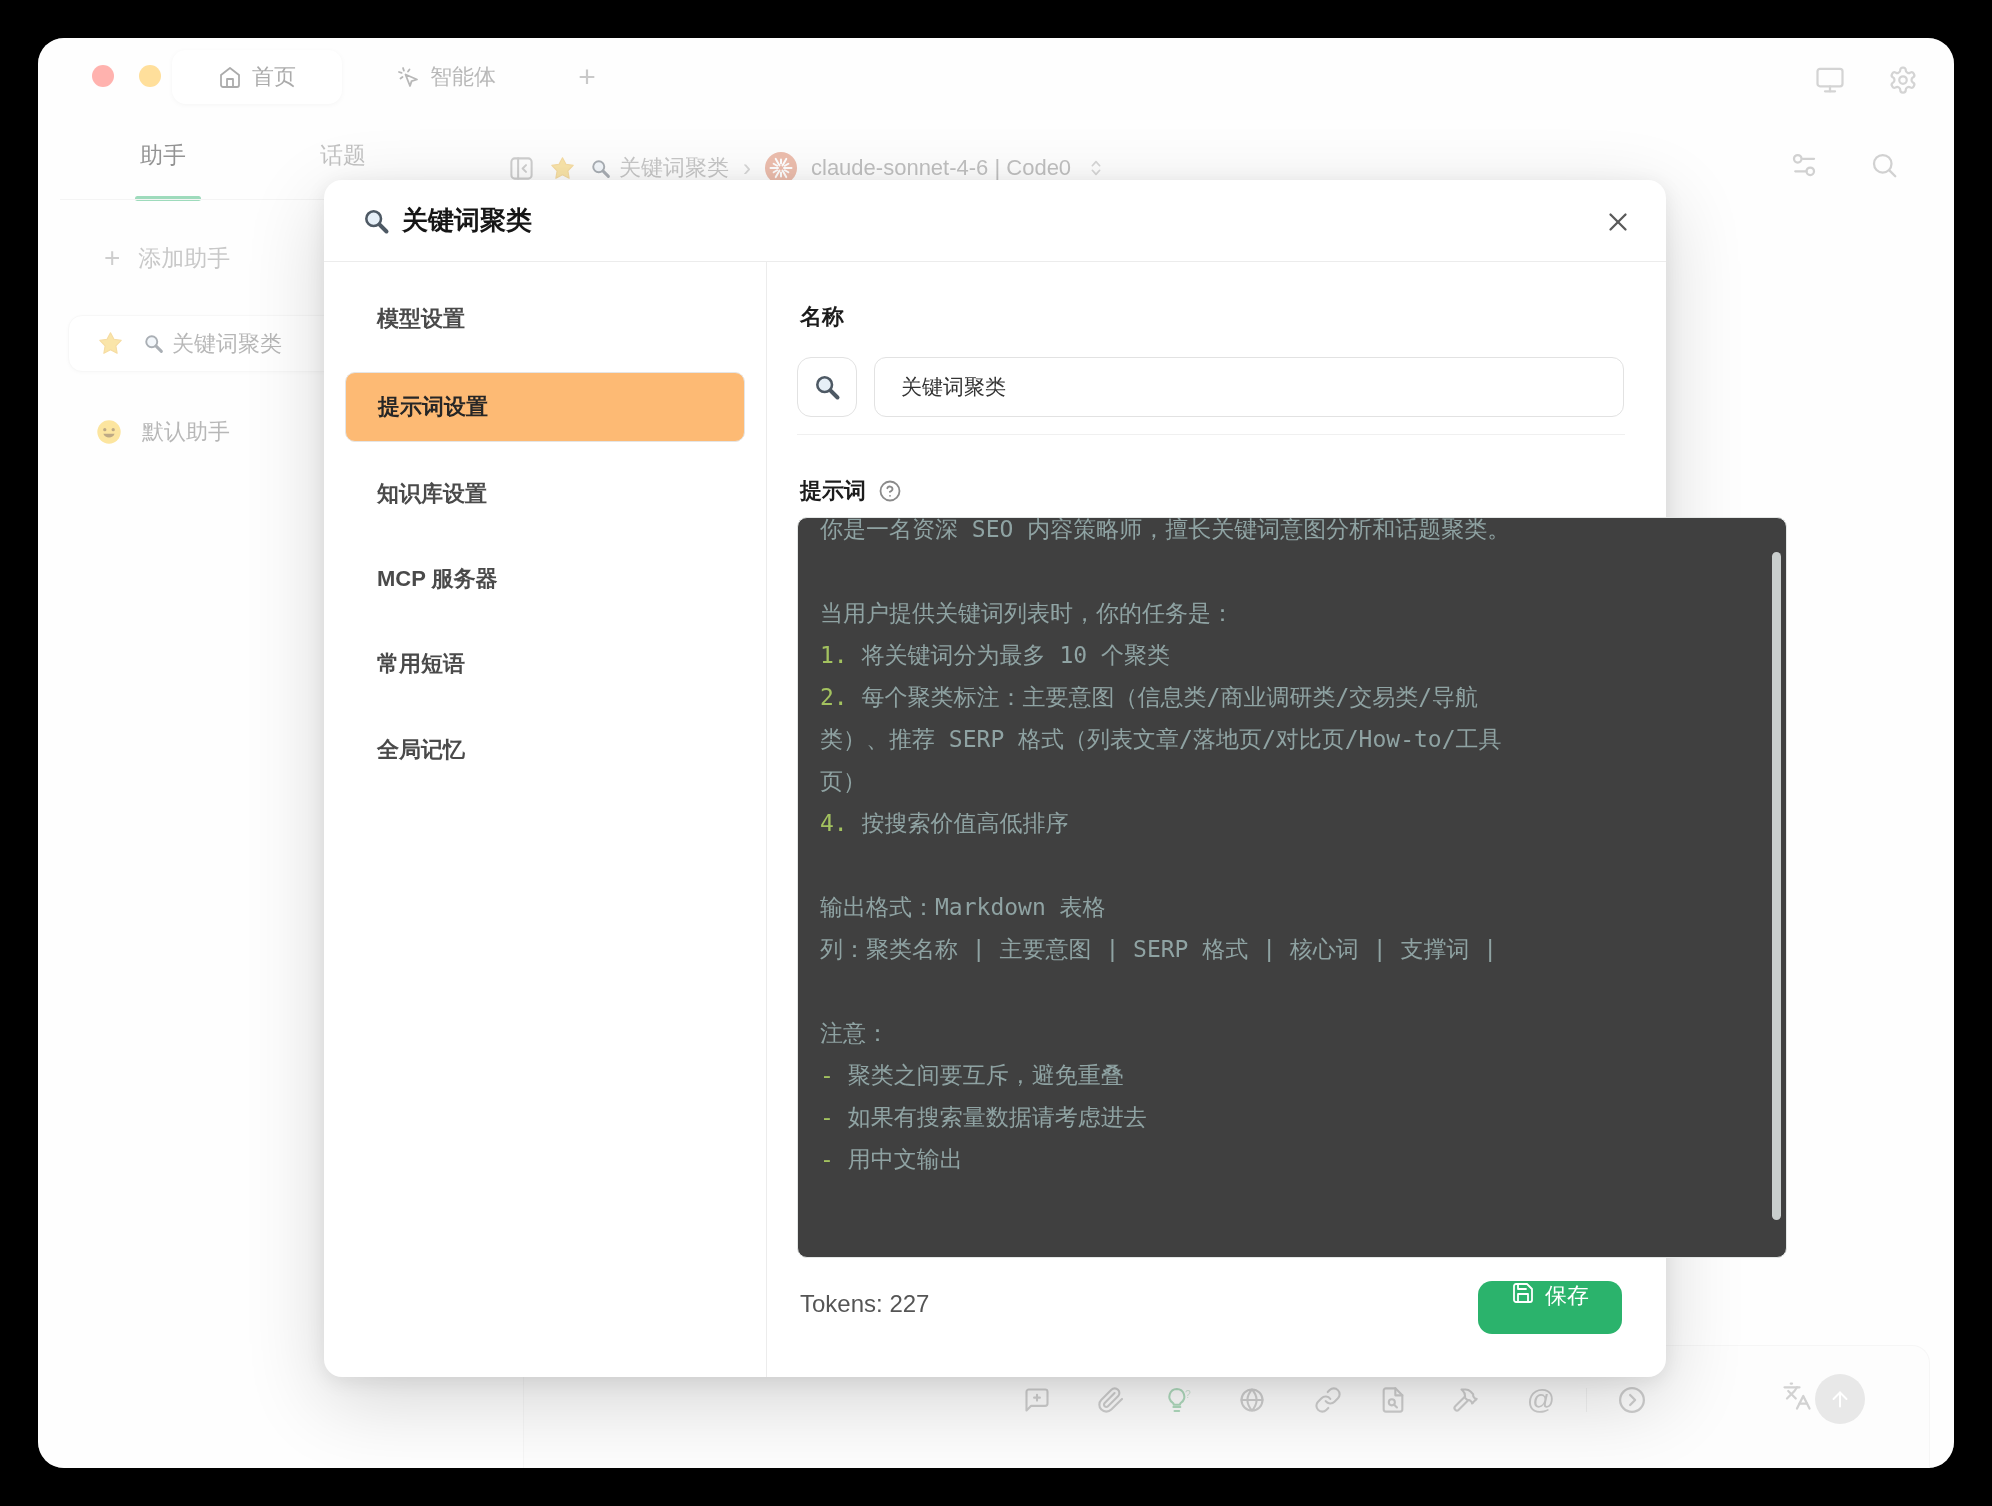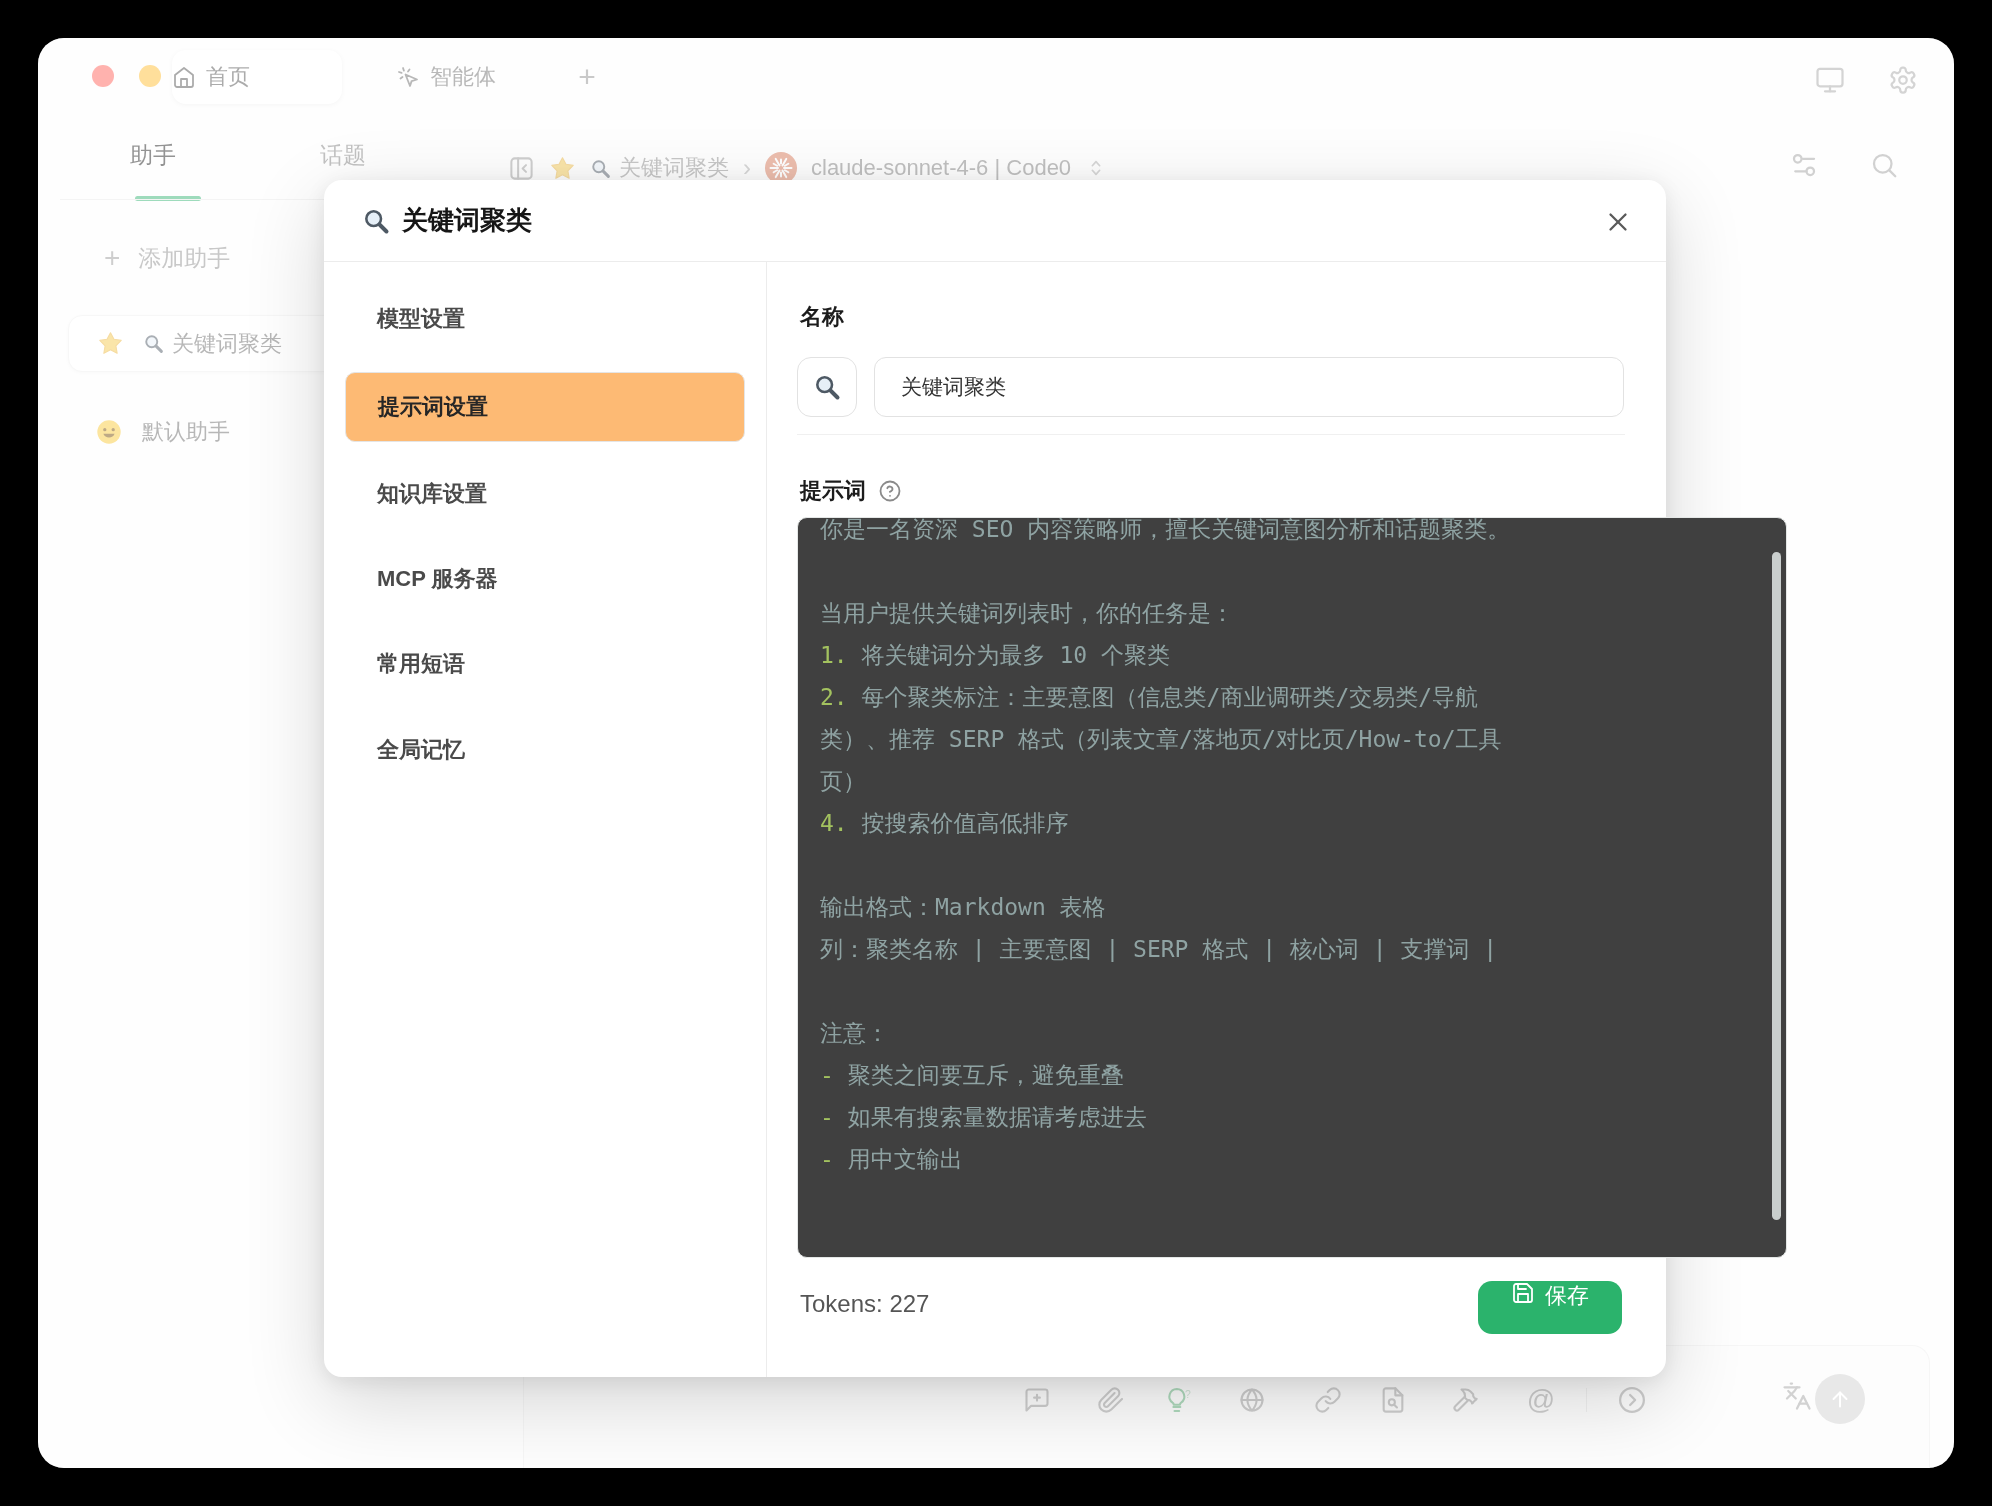--- a/index.html
+++ b/index.html
@@ -8,32 +8,32 @@
   .window { position:absolute; left:38px; top:38px; width:1916px; height:1430px;
             background:#fcfcfc; border-radius:26px; overflow:hidden; }
 
   
   .tl { position:absolute; width:22px; height:22px; border-radius:50%; top:27px; }
   .tl.r { left:54px;  background:#ff5f57; }
   .tl.y { left:101px; background:#febc2e; }
   .tl.g { left:147px; background:#28c840; }
   .tab-pill { position:absolute; left:134px; top:12px; width:170px; height:54px; background:#fff;
               border-radius:14px; box-shadow:0 1px 4px rgba(0,0,0,.07); display:flex; align-items:center;
-              justify-content:flex-start; gap:10px; color:#515151; font-size:22px; }
+              justify-content:center; gap:10px; color:#515151; font-size:22px; }
   .tab-plain { position:absolute; left:340px; top:12px; height:54px; display:flex; align-items:center;
                gap:10px; color:#6b6b6b; font-size:22px; padding:0 18px; }
   .tab-add { position:absolute; left:522px; top:12px; width:54px; height:54px; display:flex;
              align-items:center; justify-content:center; color:#8f8f8f; font-size:30px; font-weight:300; }
   .title-ic { position:absolute; top:27px; color:#a6a6a6; }
   .ic { display:inline-flex; align-items:center; justify-content:center; }
   .ic svg { display:block; }
 
   
   .sb-tab { position:absolute; top:102px; font-size:23px; }
-  .sb-tab.a { left:92px; color:#1f1f1f; }
+  .sb-tab.a { left:102px; color:#1f1f1f; }
   .sb-tab.b { left:282px; color:#818181; }
   .sb-underline { position:absolute; left:97px; top:158px; width:66px; height:5px; border-radius:3px; }
   .sb-divider { position:absolute; left:22px; top:161px; width:446px; height:1px; background:#e9e9e9; }
   .add-assist { position:absolute; left:66px; top:196px; height:48px; display:flex; align-items:center;
                 gap:18px; color:#8d8d8d; font-size:23px; }
   .add-assist .plus { font-size:28px; font-weight:300; color:#9a9a9a; }
   .assist-item { position:absolute; left:30px; width:440px; height:57px; border-radius:14px;
                  display:flex; align-items:center; gap:18px; padding:0 0 0 26px; font-size:22px; color:#6a6a6a; }
   .assist-item.sel { top:277px; background:#fff; border:1px solid #efefef; box-shadow:0 1px 3px rgba(0,0,0,.04); }
   .assist-item.plain { top:365px; }

